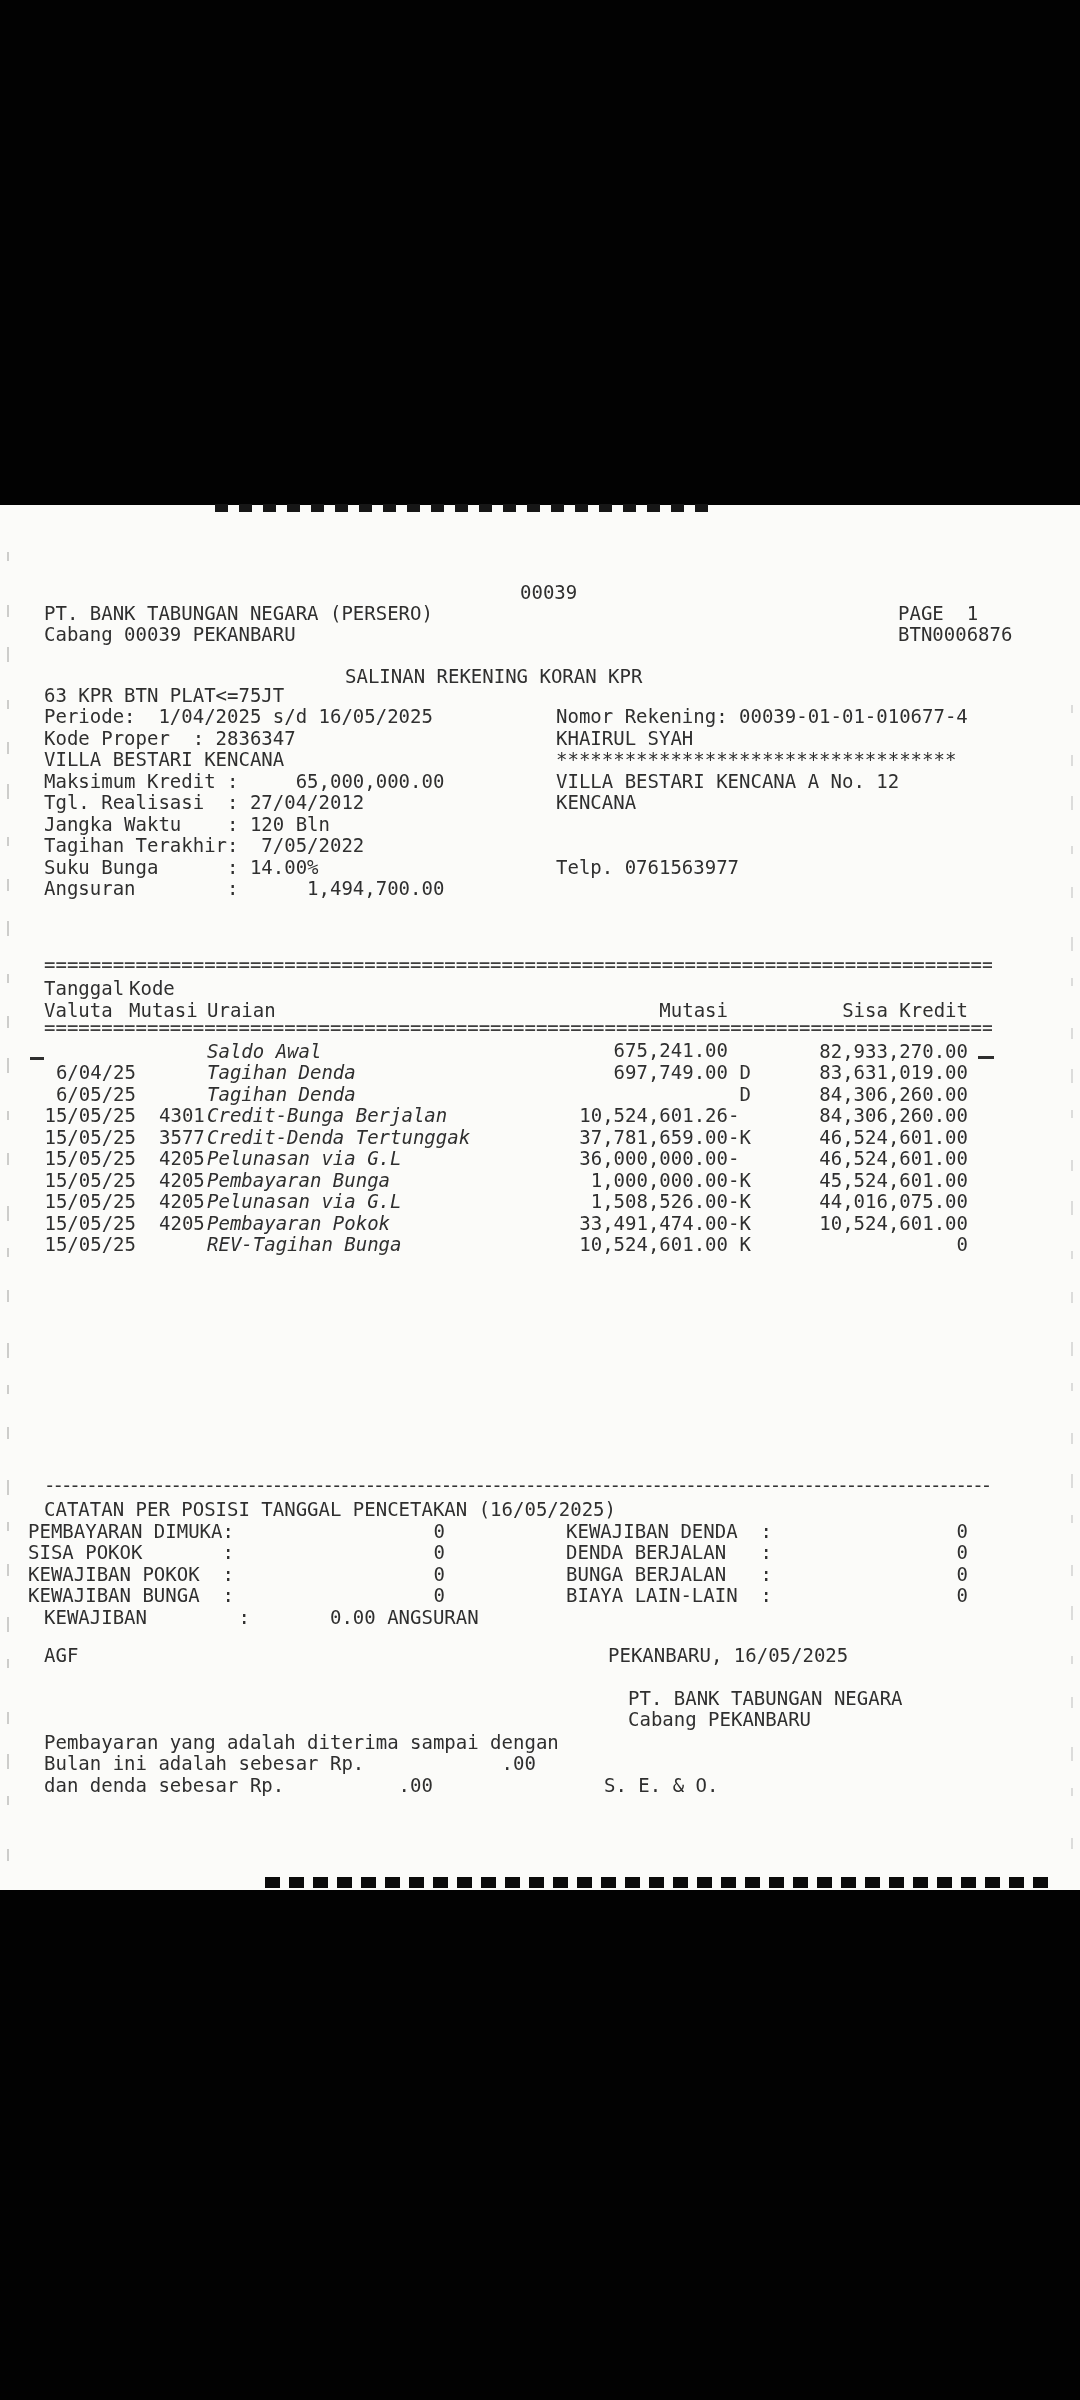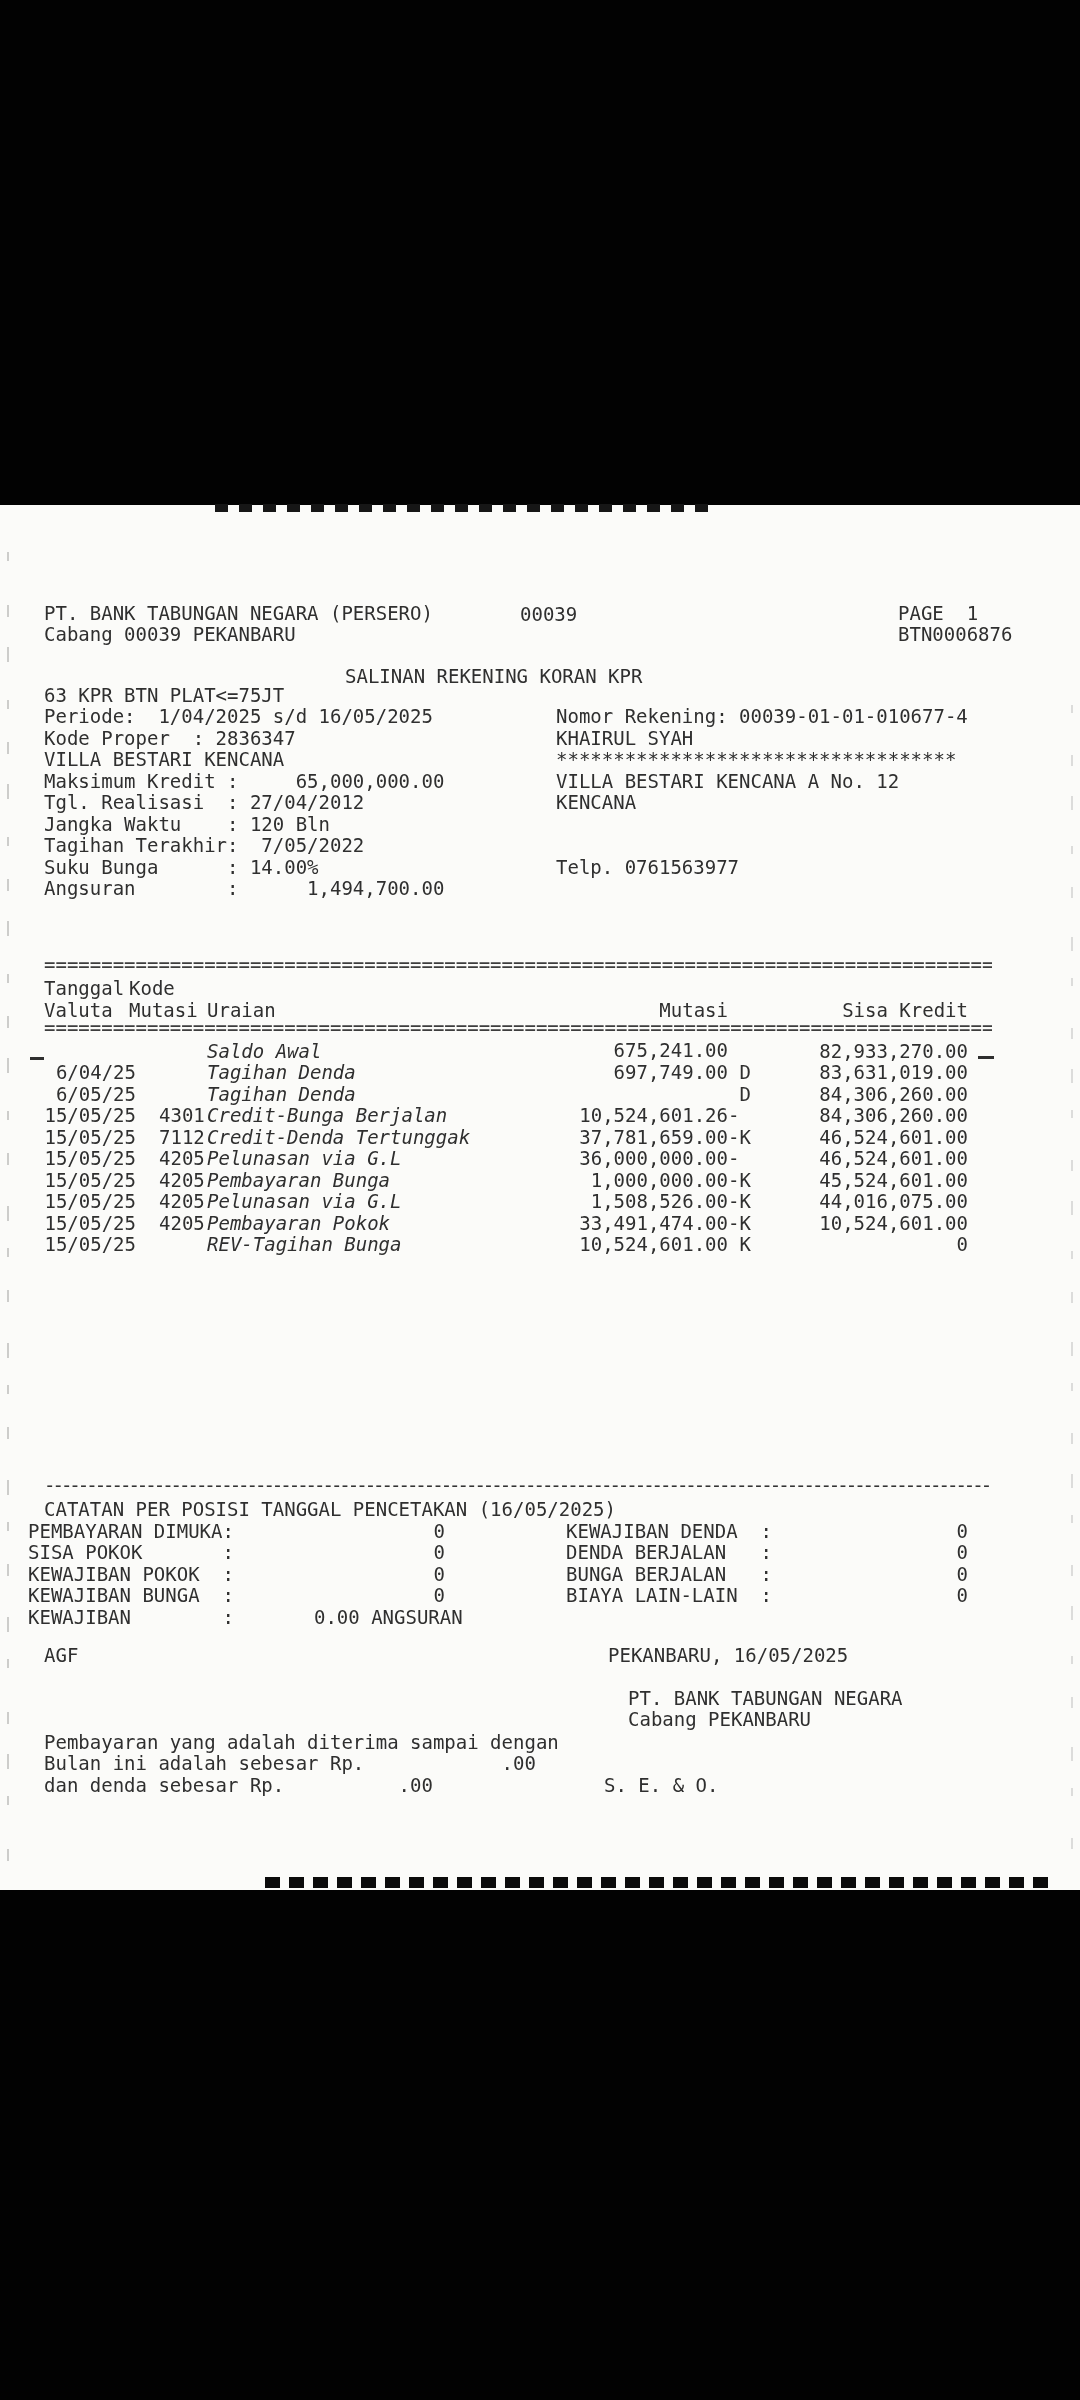--- a/index.html
+++ b/index.html
@@ -37,21 +37,21 @@
 
 <div class="page">
 
   <div class="bar top"></div>
   <div class="dashes top-d"></div>
   <div class="bar bottom"></div>
   <div class="dashes bot-d"></div>
 
   <div class="ln" style="left:44px;top:603px">PT. BANK TABUNGAN NEGARA (PERSERO)</div>
   <div class="ln" style="left:44px;top:624px">Cabang 00039 PEKANBARU</div>
-  <div class="ln" style="left:520px;top:604px">00039</div>
+  <div class="ln" style="left:520px;top:582px">00039</div>
   <div class="ln" style="left:898px;top:603px">PAGE  1</div>
   <div class="ln" style="left:898px;top:624px">BTN0006876</div>
   <div class="ln" style="left:345px;top:666px">SALINAN REKENING KORAN KPR</div>
 
   <div id="acct">
       <div class="ln " style="top: 685px; left: 44px;">63 KPR BTN PLAT&lt;=75JT</div>
       <div class="ln " style="top: 706px; left: 44px;">Periode:  1/04/2025 s/d 16/05/2025</div>
       <div class="ln " style="top: 728px; left: 44px;">Kode Proper  : 2836347</div>
       <div class="ln " style="top: 749px; left: 44px;">VILLA BESTARI KENCANA</div>
       <div class="ln " style="top: 771px; left: 44px;">Maksimum Kredit :     65,000,000.00</div>
@@ -90,21 +90,21 @@
       <div class="ln c-mutasi" style="top: 1040px;">675,241.00</div>
       <div class="ln c-suffix" style="top: 1084px;"> D</div>
       <div class="ln c-sisa" style="top: 1084px;">84,306,260.00</div>
       <div class="ln c-date" style="top: 1105px;">15/05/25</div>
       <div class="ln c-kode" style="top: 1105px;">4301</div>
       <div class="ln c-uraian" style="top: 1105px;">Credit-Bunga Berjalan</div>
       <div class="ln c-mutasi" style="top: 1105px;">10,524,601.26</div>
       <div class="ln c-suffix" style="top: 1105px;">-</div>
       <div class="ln c-sisa" style="top: 1105px;">84,306,260.00</div>
       <div class="ln c-date" style="top: 1127px;">15/05/25</div>
-      <div class="ln c-kode" style="top: 1127px;">7112</div>
+      <div class="ln c-kode" style="top: 1127px;">3577</div>
       <div class="ln c-uraian" style="top: 1127px;">Credit-Denda Tertunggak</div>
       <div class="ln c-mutasi" style="top: 1127px;">37,781,659.00</div>
       <div class="ln c-suffix" style="top: 1127px;">-K</div>
       <div class="ln c-sisa" style="top: 1127px;">46,524,601.00</div>
       <div class="ln c-date" style="top: 1148px;">15/05/25</div>
       <div class="ln c-kode" style="top: 1148px;">4205</div>
       <div class="ln c-uraian" style="top: 1148px;">Pelunasan via G.L</div>
       <div class="ln c-mutasi" style="top: 1148px;">36,000,000.00</div>
       <div class="ln c-suffix" style="top: 1148px;">-</div>
       <div class="ln c-sisa" style="top: 1148px;">46,524,601.00</div>
@@ -149,21 +149,21 @@
       <div class="ln cr-value" style="top: 1542px;">0</div>
       <div class="ln cl-label" style="top: 1564px;">KEWAJIBAN POKOK  :</div>
       <div class="ln cl-value" style="top: 1564px;">0</div>
       <div class="ln cr-label" style="top: 1564px;">BUNGA BERJALAN   :</div>
       <div class="ln cr-value" style="top: 1564px;">0</div>
       <div class="ln cl-label" style="top: 1585px;">KEWAJIBAN BUNGA  :</div>
       <div class="ln cl-value" style="top: 1585px;">0</div>
       <div class="ln cr-label" style="top: 1585px;">BIAYA LAIN-LAIN  :</div>
       <div class="ln cr-value" style="top: 1585px;">0</div>
     </div>
-  <div class="ln" style="left:28px;top:1607px">KEWAJIBAN        :       0.00 ANGSURAN</div>
+  <div class="ln" style="left:44px;top:1607px">KEWAJIBAN        :       0.00 ANGSURAN</div>
 
   <div class="ln" style="left:44px;top:1645px">AGF</div>
   <div class="ln" style="left:608px;top:1645px">PEKANBARU, 16/05/2025</div>
   <div class="ln" style="left:628px;top:1688px">PT. BANK TABUNGAN NEGARA</div>
   <div class="ln" style="left:628px;top:1709px">Cabang PEKANBARU</div>
   <div class="ln" style="left:44px;top:1732px">Pembayaran yang adalah diterima sampai dengan</div>
   <div class="ln" style="left:44px;top:1753px">Bulan ini adalah sebesar Rp.            .00</div>
   <div class="ln" style="left:44px;top:1775px">dan denda sebesar Rp.          .00</div>
   <div class="ln" style="left:604px;top:1775px">S. E. &amp; O.</div>
 

